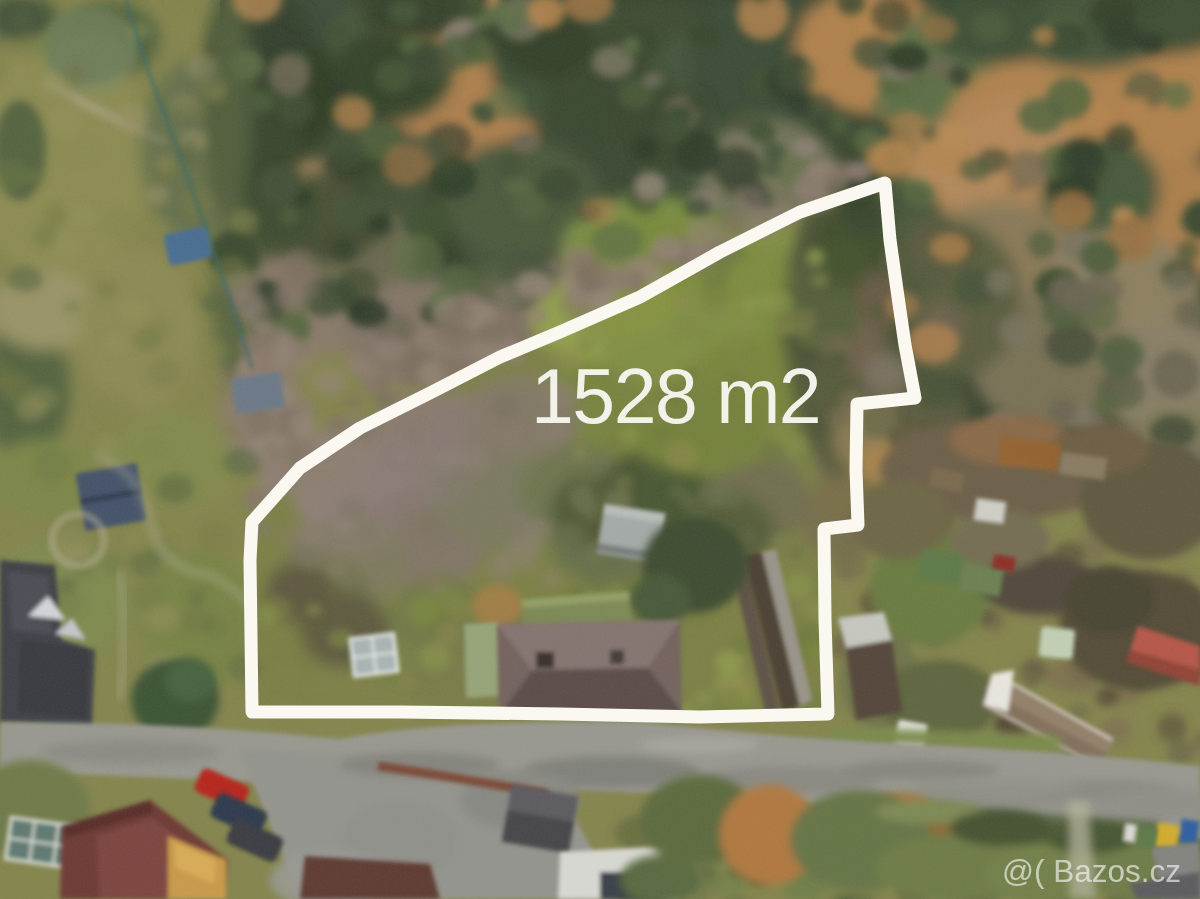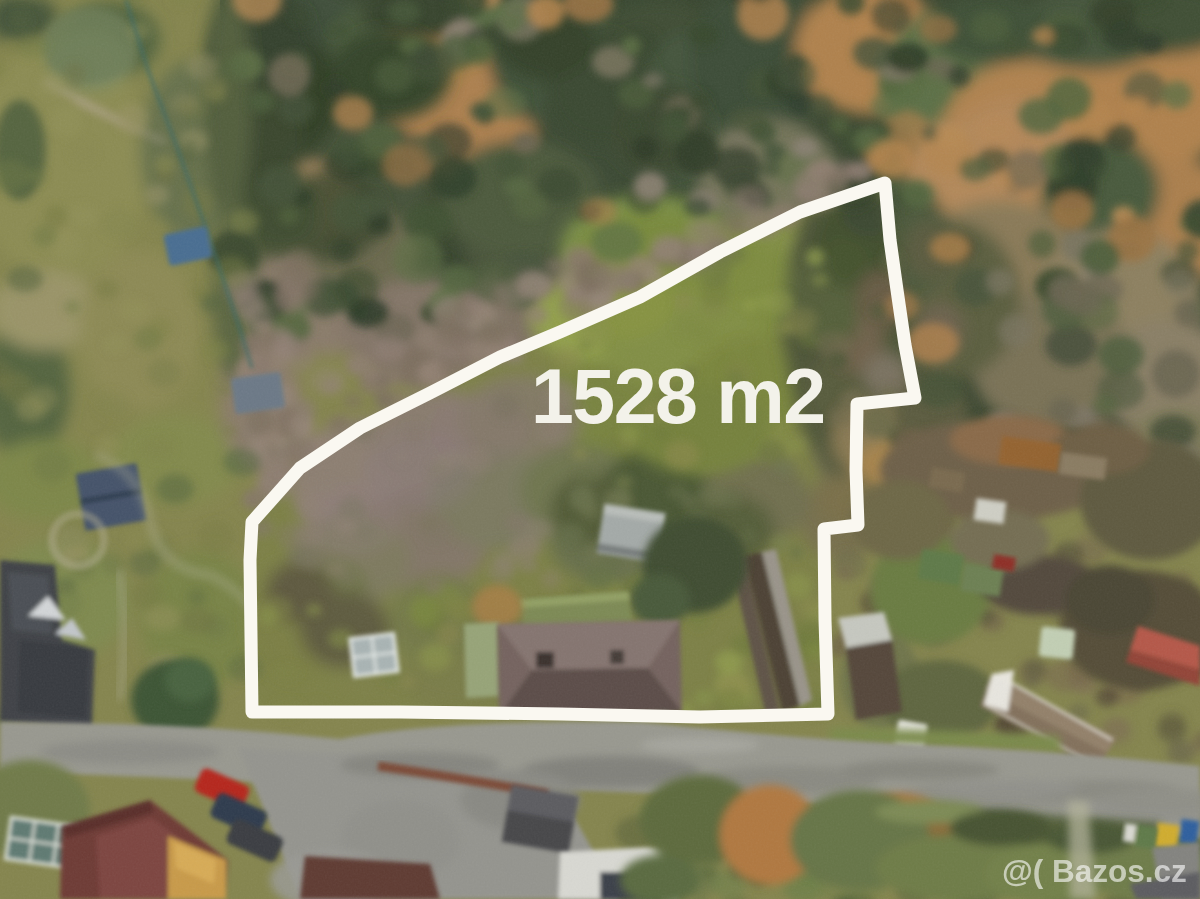--- a/index.html
+++ b/index.html
@@ -1,16 +1,16 @@
 <!DOCTYPE html>
 <html><head>
 <meta charset="utf-8">
 <style>
   html,body{margin:0;padding:0;background:#000;}
-  #stage{position:relative;width:1200px;height:899px;overflow:hidden;font-weight:bold;}
+  #stage{position:relative;width:1200px;height:899px;overflow:hidden;}
   svg{display:block}
 </style>
 </head>
 <body>
 <div id="stage">
 <svg width="1200" height="899" viewBox="0 0 1200 899">
 <defs>
   <filter id="b2" x="-20%" y="-20%" width="140%" height="140%">
           <feGaussianBlur stdDeviation="2"></feGaussianBlur>
         </filter>

